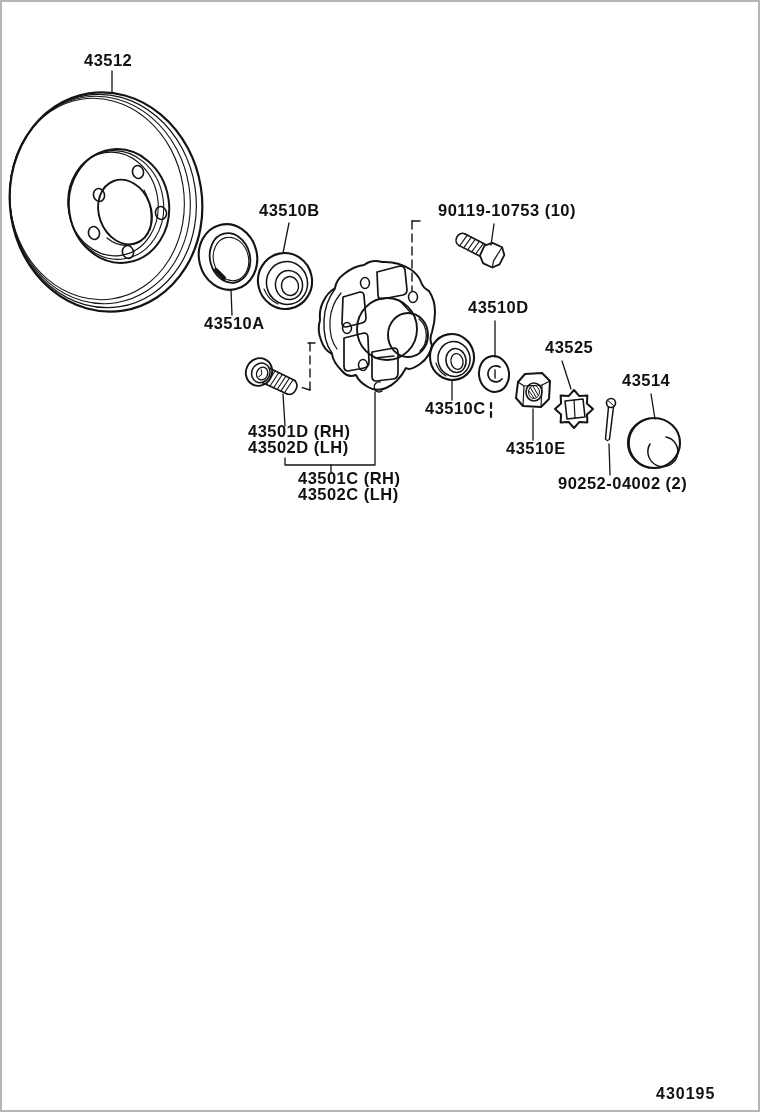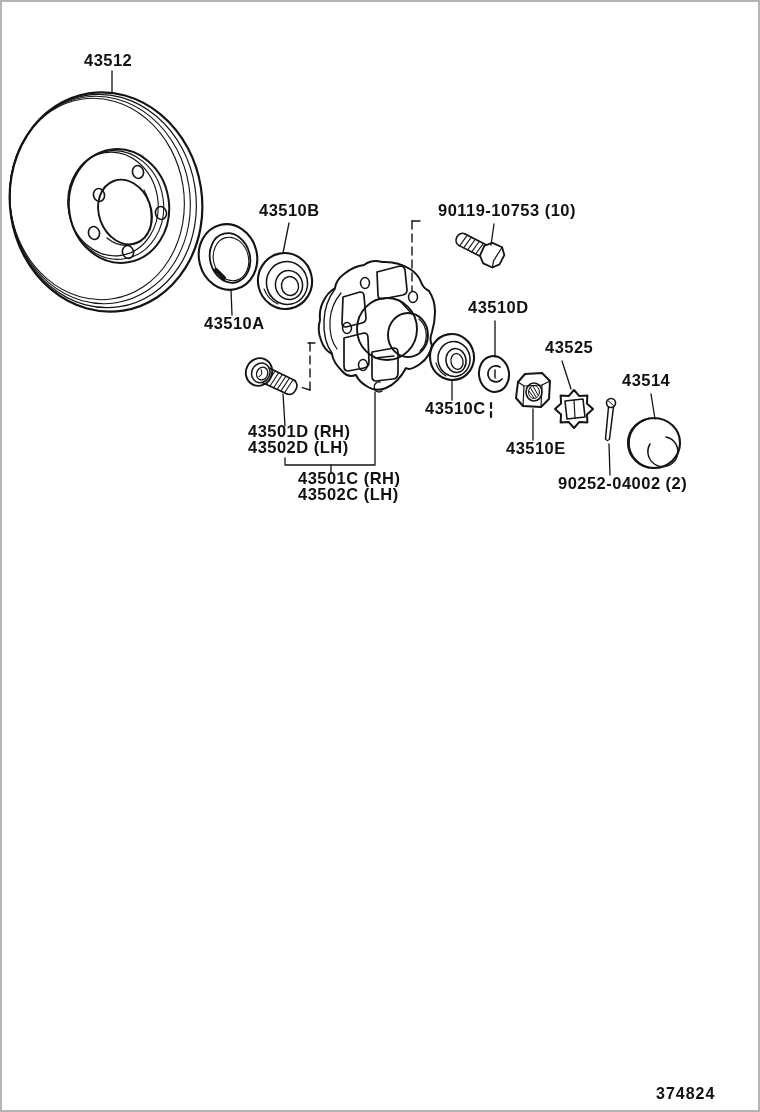--- a/index.html
+++ b/index.html
@@ -192,14 +192,14 @@
   <div class="lbl" style="left:543px;top:338px">43525</div>
   <div class="lbl" style="left:620px;top:371px">43514</div>
   <div class="lbl" style="left:246px;top:422px">43501D (RH)</div>
   <div class="lbl" style="left:246px;top:438px">43502D (LH)</div>
   <div class="lbl" style="left:423px;top:399px">43510C</div>
   <div class="lbl" style="left:296px;top:469px">43501C (RH)</div>
   <div class="lbl" style="left:296px;top:485px">43502C (LH)</div>
   <div class="lbl" style="left:504px;top:439px">43510E</div>
   <div class="lbl" style="left:556px;top:474px">90252-04002 (2)</div>
 
-  <div class="figcode" style="left:654px;top:1083px">374824</div>
+  <div class="figcode" style="left:654px;top:1083px">430195</div>
 </div>
 
 </body></html>

